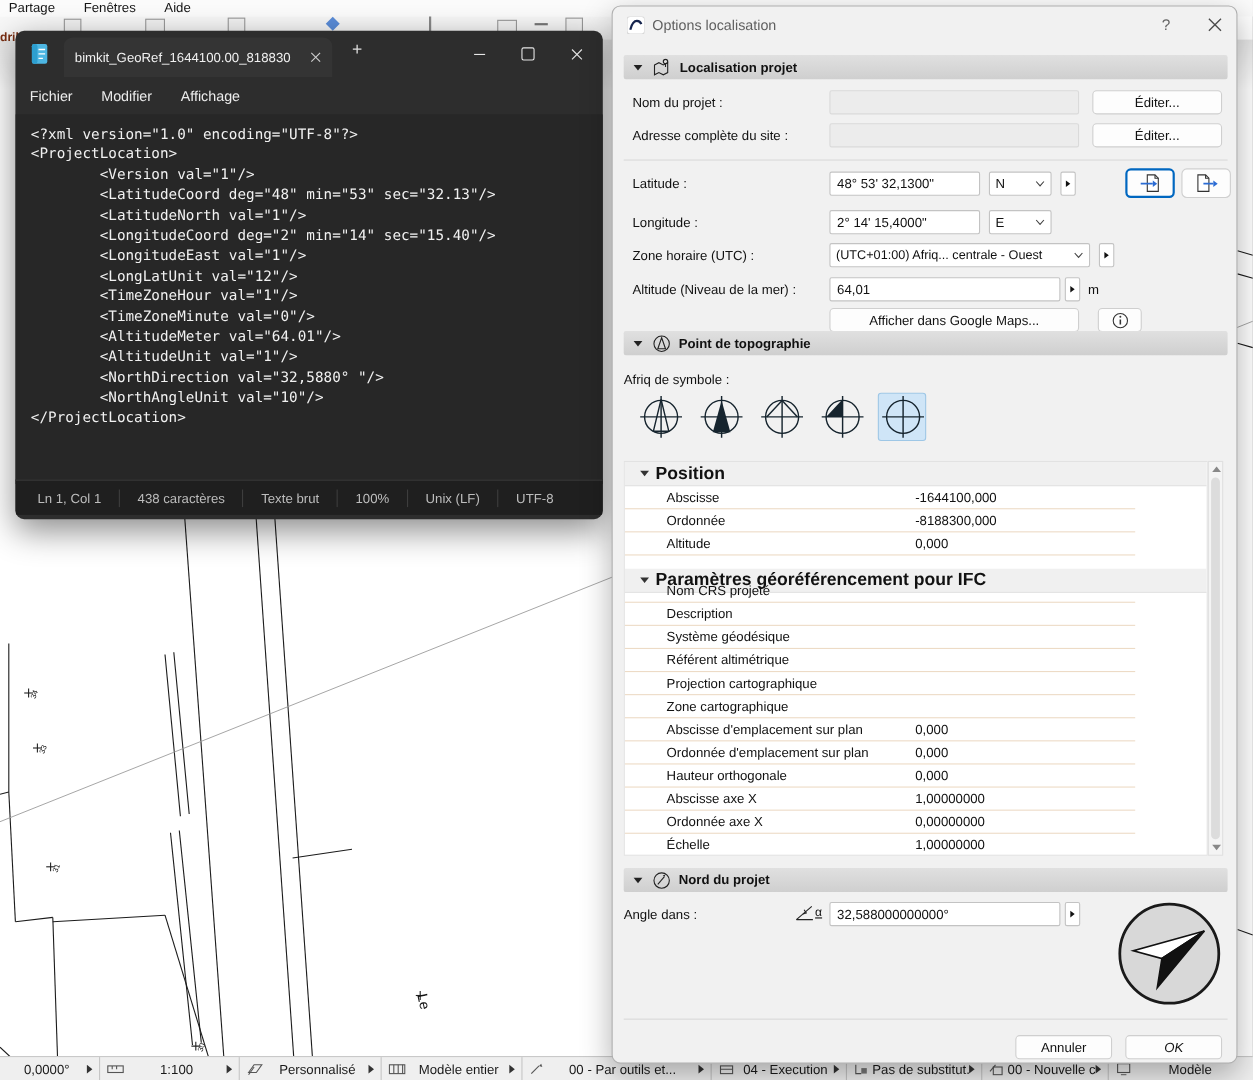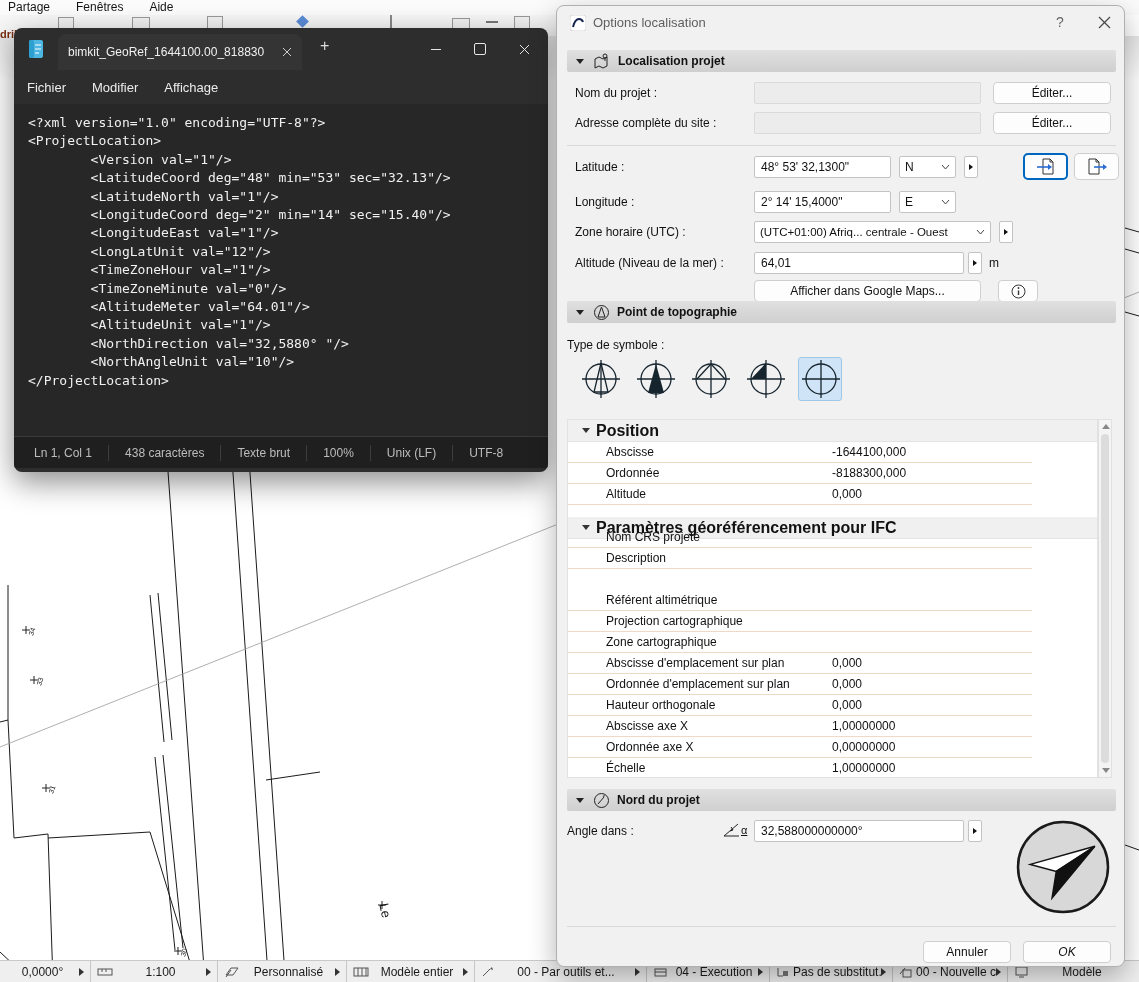--- a/index.html
+++ b/index.html
@@ -398,21 +398,21 @@
     </div>
 
     <div class="dsec" style="top:295px;">
       <span class="tri-d"></span>
       <svg width="17" height="17" viewBox="0 0 17 17">
           <circle cx="8.5" cy="8.5" r="7" fill="none" stroke="#222"></circle>
           <polygon points="8.5,3 5,13 12,13" fill="none" stroke="#222"></polygon>
         </svg>
       <b>Point de topographie</b>
     </div>
-    <span class="lab" style="left:10px;top:332px;">Type de symbole :</span>
+    <span class="lab" style="left:10px;top:332px;">Afriq de symbole :</span>
 
     <div class="symcell" style="left:21px;top:351px;">
       <svg width="44" height="44">
           <g stroke="#16242e" stroke-width="1.3" fill="none">
             <circle cx="22" cy="22" r="15"></circle>
             <line x1="22" y1="3" x2="22" y2="41"></line>
             <line x1="3" y1="22" x2="41" y2="22"></line>
             <polygon points="22,6 15,35 29,35"></polygon>
           </g>
         </svg>
@@ -480,20 +480,24 @@
           <b>Paramètres géoréférencement pour IFC</b>
       </div>
       <div class="grow" style="top:107px;">
           <span class="gl">Nom CRS projeté</span>
           <span class="gv"></span>
         </div>
       <div class="grow" style="top:128px;">
           <span class="gl">Description</span>
           <span class="gv"></span>
         </div>
+      <div class="grow" style="top:149px;">
+          <span class="gl">Système géodésique</span>
+          <span class="gv"></span>
+        </div>
       <div class="grow" style="top:170px;">
           <span class="gl">Référent altimétrique</span>
           <span class="gv"></span>
         </div>
       <div class="grow" style="top:212px;">
           <span class="gl">Zone cartographique</span>
           <span class="gv"></span>
         </div>
       <div class="grow" style="top:191px;">
           <span class="gl">Projection cartographique</span>

